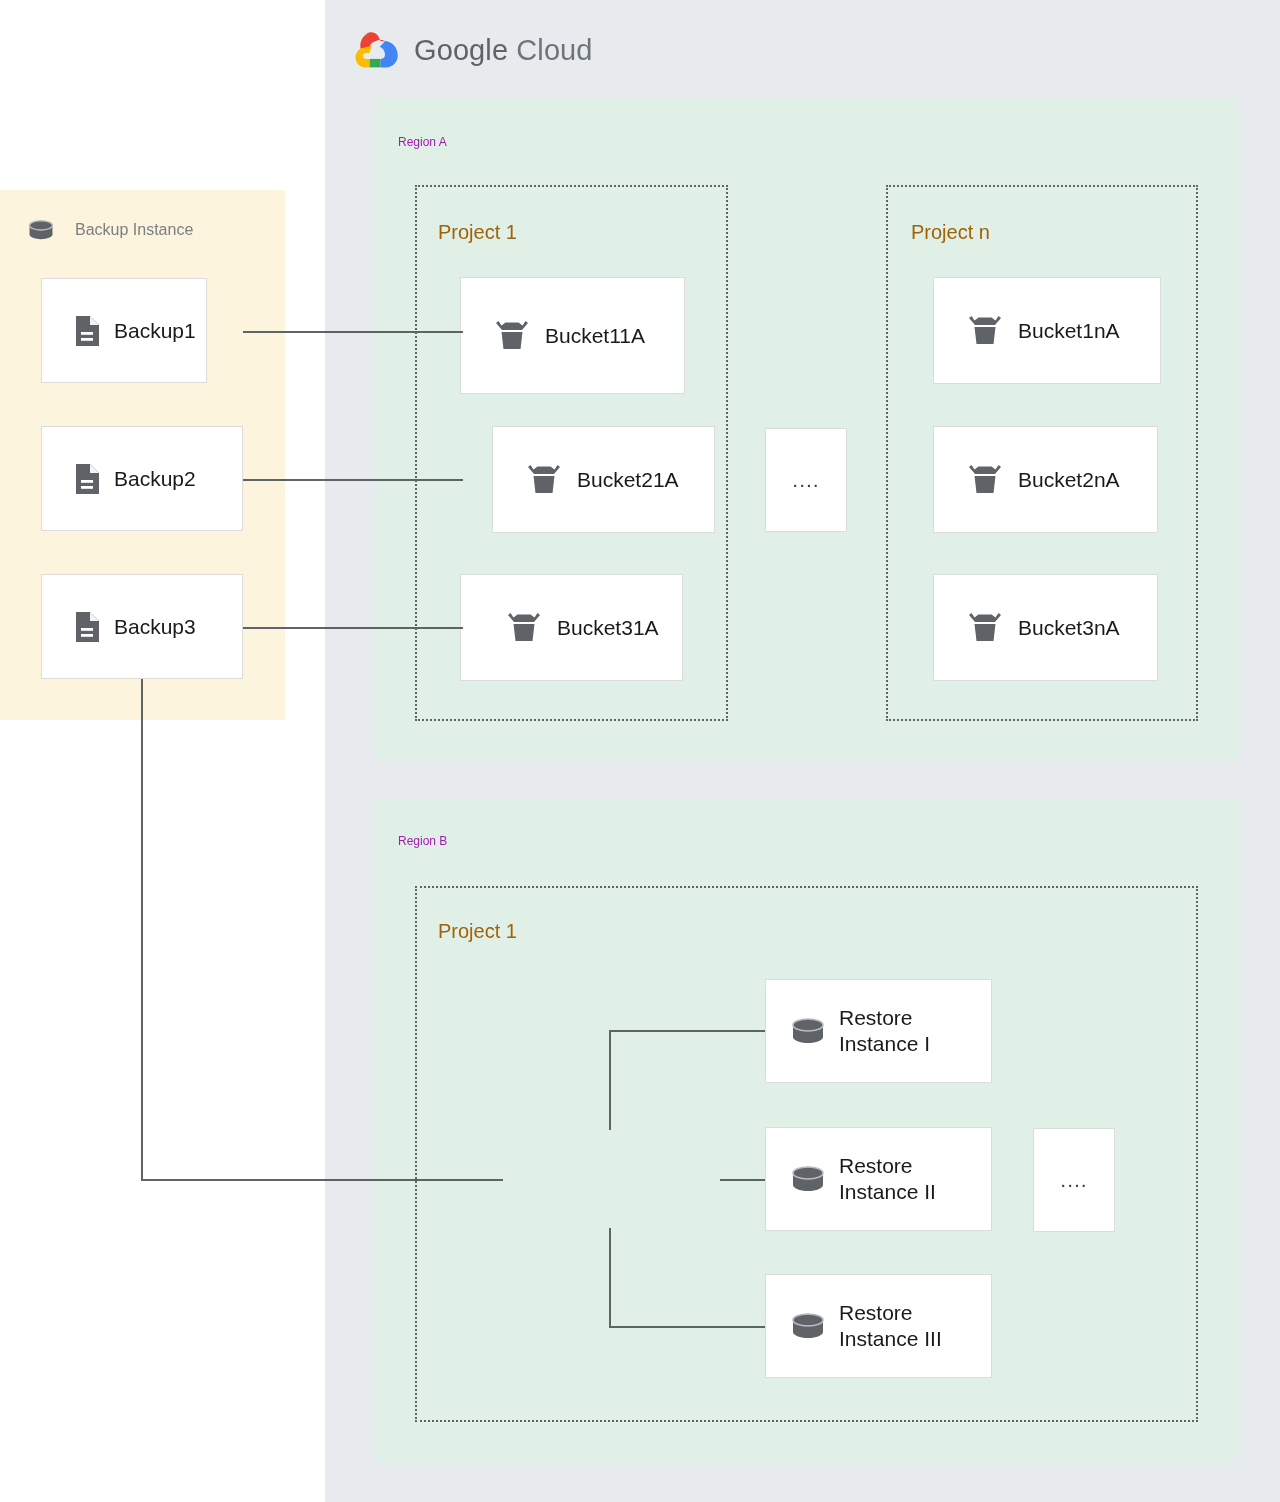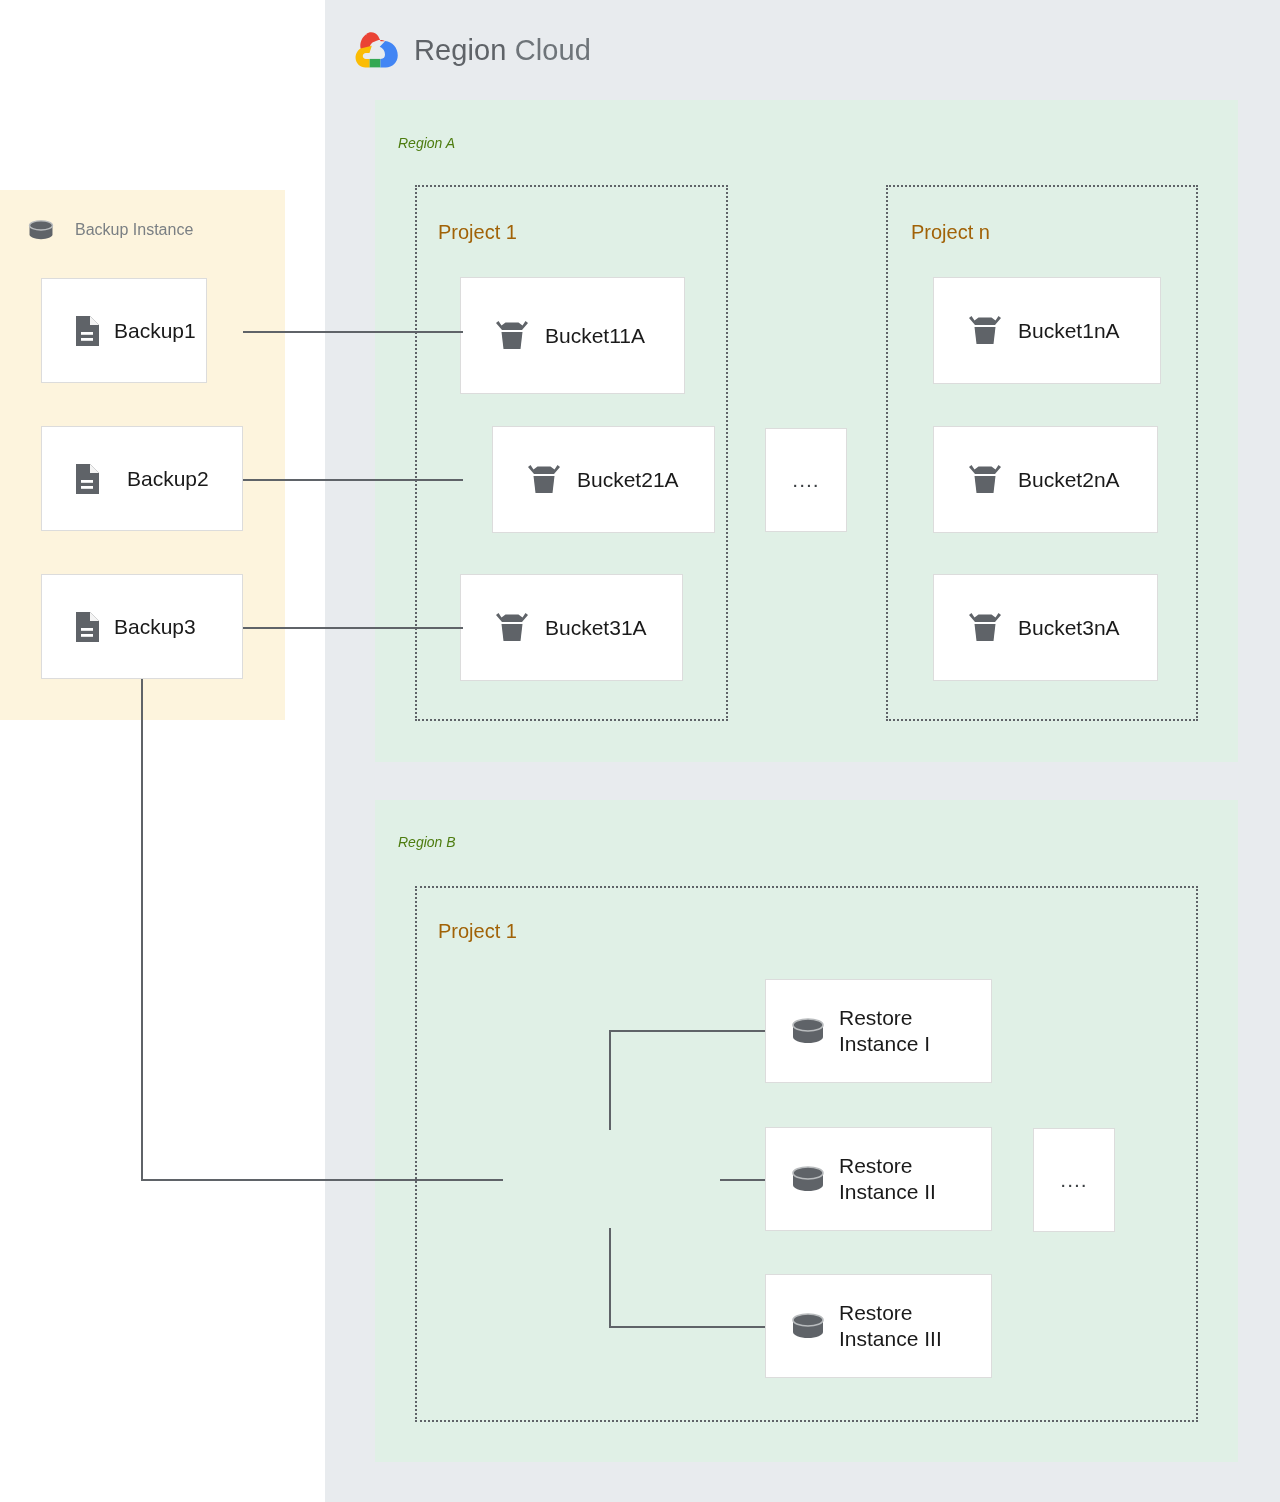--- a/index.html
+++ b/index.html
@@ -44,23 +44,22 @@
   }
   .gcp-wordmark .w-bold { font-weight: 400; }
   .gcp-wordmark .w-light { font-weight: 300; color: #6e7479; }
 
   .region {
     position: absolute;
     background: #e0f0e6;
   }
   .region-label {
     position: absolute;
-    font-size: 14px;
-    color: #4d7c0f;
-    font-style: italic;
+    font-size: 12px;
+    color: #a21caf;
   }
   .project-box {
     position: absolute;
     border: 2px dotted #5f6368;
     box-sizing: border-box;
   }
   .project-label {
     position: absolute;
     font-size: 20px;
     color: #a16207;
@@ -141,21 +140,21 @@
       <path d="M40.5 14.5 L34.2 14.5 L31.0 8.0 C27.5 2.5 20.0 1.0 15.0 5.0 L19.5 17.5 L26.5 15.0 C29.5 12.5 36.0 12.0 40.5 14.5 Z" fill="#ea4335"></path>
       <path d="M15.0 5.0 C9.0 9.5 6.0 16.5 7.0 23.0 L7.0 23.0 L20.5 27.5 L23.5 19.5 L19.5 17.5 Z" fill="#ea4335" opacity="0"></path>
       <path d="M14.8 5.2 C8.6 9.9 5.8 17.6 7.6 24.8 L20.0 28.0 C18.6 23.5 19.8 19.0 23.3 16.3 Z" fill="#ea4335"></path>
       <path d="M7.5 24.4 C3.0 27.2 0.4 32.2 0.8 37.5 C1.3 44.3 7.2 49.5 14.0 49.5 L19.5 49.5 L19.5 38.2 L14.4 38.2 C12.2 38.2 10.4 36.4 10.4 34.2 C10.4 32.0 12.2 30.2 14.4 30.2 L19.3 30.2 L22.4 20.5 Z" fill="#fbbc04"></path>
       <path d="M19.5 38.2 L19.5 49.5 L34.0 49.5 L34.0 38.2 Z" fill="#34a853"></path>
       <path d="M40.4 14.4 L33.0 22.0 C37.2 23.7 40.0 27.8 40.0 32.3 C40.0 35.6 38.3 38.2 34.2 38.2 L34.0 38.2 L34.0 49.5 L41.0 49.5 C49.8 49.5 57.0 42.4 57.0 33.5 C57.0 23.2 49.6 15.3 40.4 14.4 Z" fill="#4285f4"></path>
     </svg>
   </div>
 
   <div class="gcp-wordmark">
-    <span class="w-bold">Region</span>
+    <span class="w-bold">Google</span>
     <span class="w-light">Cloud</span>
   </div>
 
   <div class="region" style="left:375px; top:100px; width:863px; height:662px;"></div>
   <div class="region-label" style="left:398px; top:135px;">Region A</div>
 
   <div class="project-box" style="left:415px; top:185px; width:313px; height:536px;"></div>
   <div class="project-label" style="left:438px; top:221px;">Project 1</div>
 
   <div class="card" style="left:460px; top:277px; width:225px; height:117px; padding-left:34px;">
@@ -171,21 +170,21 @@
   <div class="card" style="left:460px; top:426px; width:223px; height:107px; padding-left:34px;margin-left:32px;">
     <span class="card-icon" style="margin-right:16px;">
       <svg width="34" height="32" viewBox="0 0 34 32" xmlns="http://www.w3.org/2000/svg">
         <path d="M1 3 L7 10 L27 10 L33 3 L30.5 1 L27.5 5.5 L23.5 2.5 L10.5 2.5 L6.5 5.5 L3.5 1 Z" fill="#5f6368"></path>
         <path d="M6.5 12 L27.5 12 L25.5 29 L8.5 29 Z" fill="#5f6368"></path>
       </svg>
     </span>
     <span class="card-label">Bucket21A</span>
   </div>
 
-  <div class="card" style="left:460px; top:574px; width:223px; height:107px; padding-left:34px;">
+  <div class="card" style="left:460px; top:574px; width:223px; height:107px; padding-left:46px;">
     <span class="card-icon" style="margin-right:16px;">
       <svg width="34" height="32" viewBox="0 0 34 32" xmlns="http://www.w3.org/2000/svg">
         <path d="M1 3 L7 10 L27 10 L33 3 L30.5 1 L27.5 5.5 L23.5 2.5 L10.5 2.5 L6.5 5.5 L3.5 1 Z" fill="#5f6368"></path>
         <path d="M6.5 12 L27.5 12 L25.5 29 L8.5 29 Z" fill="#5f6368"></path>
       </svg>
     </span>
     <span class="card-label">Bucket31A</span>
   </div>
 
   <div class="card dots" style="left:765px; top:428px; width:82px; height:104px;">
@@ -300,21 +299,21 @@
       <svg width="26" height="32" viewBox="0 0 26 32" xmlns="http://www.w3.org/2000/svg">
         <path d="M2 1 L16 1 L25 10 L25 31 L2 31 Z" fill="#5f6368"></path>
         <path d="M16 1 L25 10 L16 10 Z" fill="#f4f4f4"></path>
         <rect x="7" y="17" width="12" height="2.8" fill="#ffffff"></rect>
         <rect x="7" y="23" width="12" height="2.8" fill="#ffffff"></rect>
       </svg>
     </span>
     <span class="card-label">Backup1</span>
   </div>
 
-  <div class="card" style="left:41px; top:426px; width:202px; height:105px; padding-left:32px;gap:13px;">
+  <div class="card" style="left:41px; top:426px; width:202px; height:105px; padding-left:32px;">
     <span class="card-icon" style="margin-right:14px;">
       <svg width="26" height="32" viewBox="0 0 26 32" xmlns="http://www.w3.org/2000/svg">
         <path d="M2 1 L16 1 L25 10 L25 31 L2 31 Z" fill="#5f6368"></path>
         <path d="M16 1 L25 10 L16 10 Z" fill="#f4f4f4"></path>
         <rect x="7" y="17" width="12" height="2.8" fill="#ffffff"></rect>
         <rect x="7" y="23" width="12" height="2.8" fill="#ffffff"></rect>
       </svg>
     </span>
     <span class="card-label">Backup2</span>
   </div>

